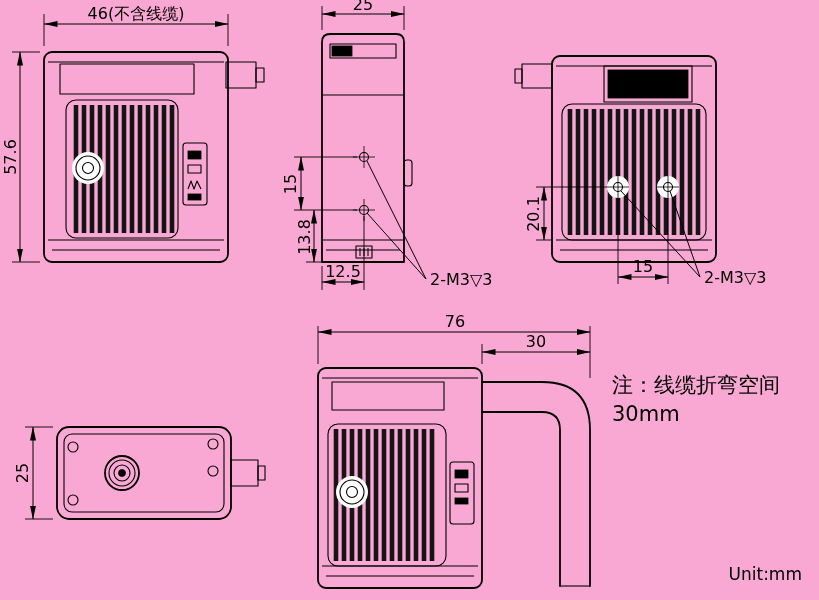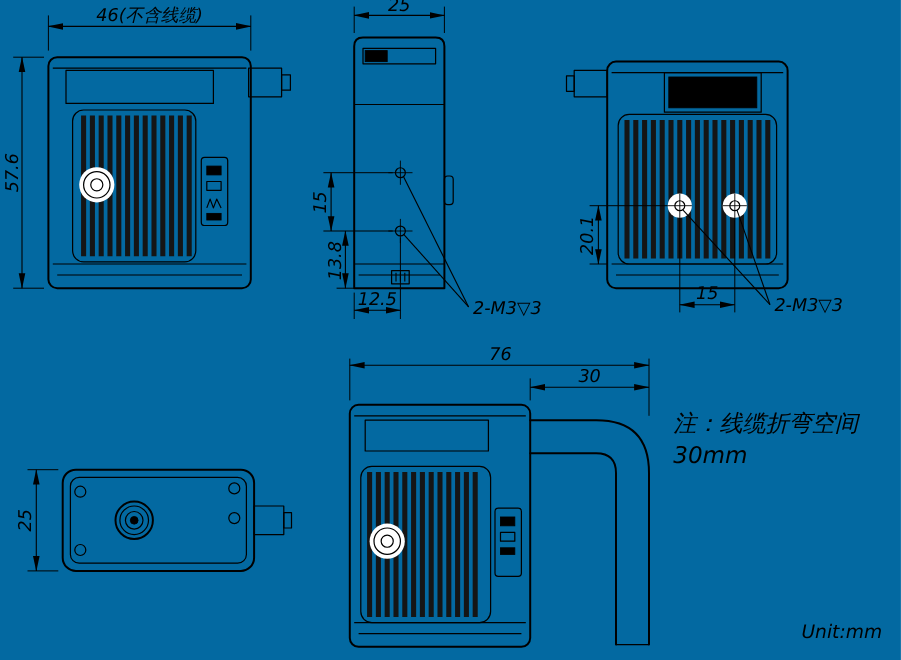--- a/index.html
+++ b/index.html
@@ -1,16 +1,16 @@
 <!DOCTYPE html>
 <html><head>
 <meta charset="utf-8">
 <style>
   html,body{margin:0;padding:0;background:#ffffff;}
-  .canvas{width:819px;height:600px;background:#0369a1;position:relative;overflow:hidden;font-style:italic;}
+  .canvas{width:819px;height:600px;background:#f9a8d4;position:relative;overflow:hidden;}
   svg{display:block;}
   .obj{fill:none;stroke:#000;stroke-width:1.8;stroke-linejoin:round;stroke-linecap:round;}
   .obj2{fill:none;stroke:#000;stroke-width:1.1;stroke-linejoin:round;}
   .fillb{fill:#000;stroke:#000;stroke-width:0.8;}
   .wf{fill:#fff;stroke:none;}
   .dim{stroke:#000;stroke-width:1;fill:none;}
   .ext{stroke:#000;stroke-width:0.9;fill:none;}
   .ldr{stroke:#000;stroke-width:1;fill:none;}
   .cl{stroke:#000;stroke-width:0.8;fill:none;}
   text{font-family:"DejaVu Sans","Liberation Sans",sans-serif;fill:#000;}

